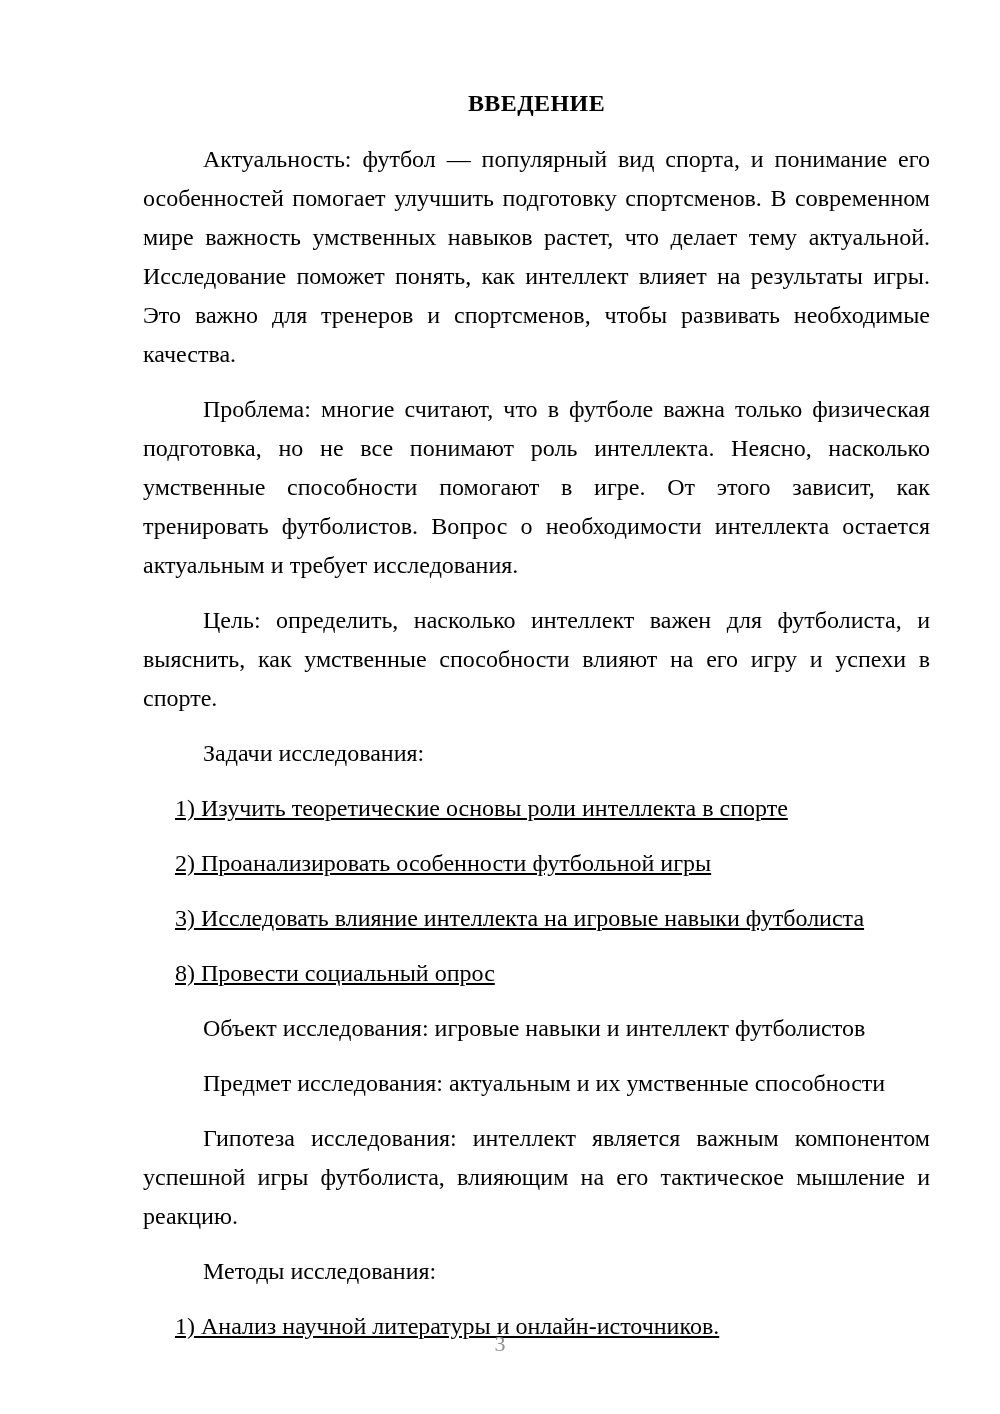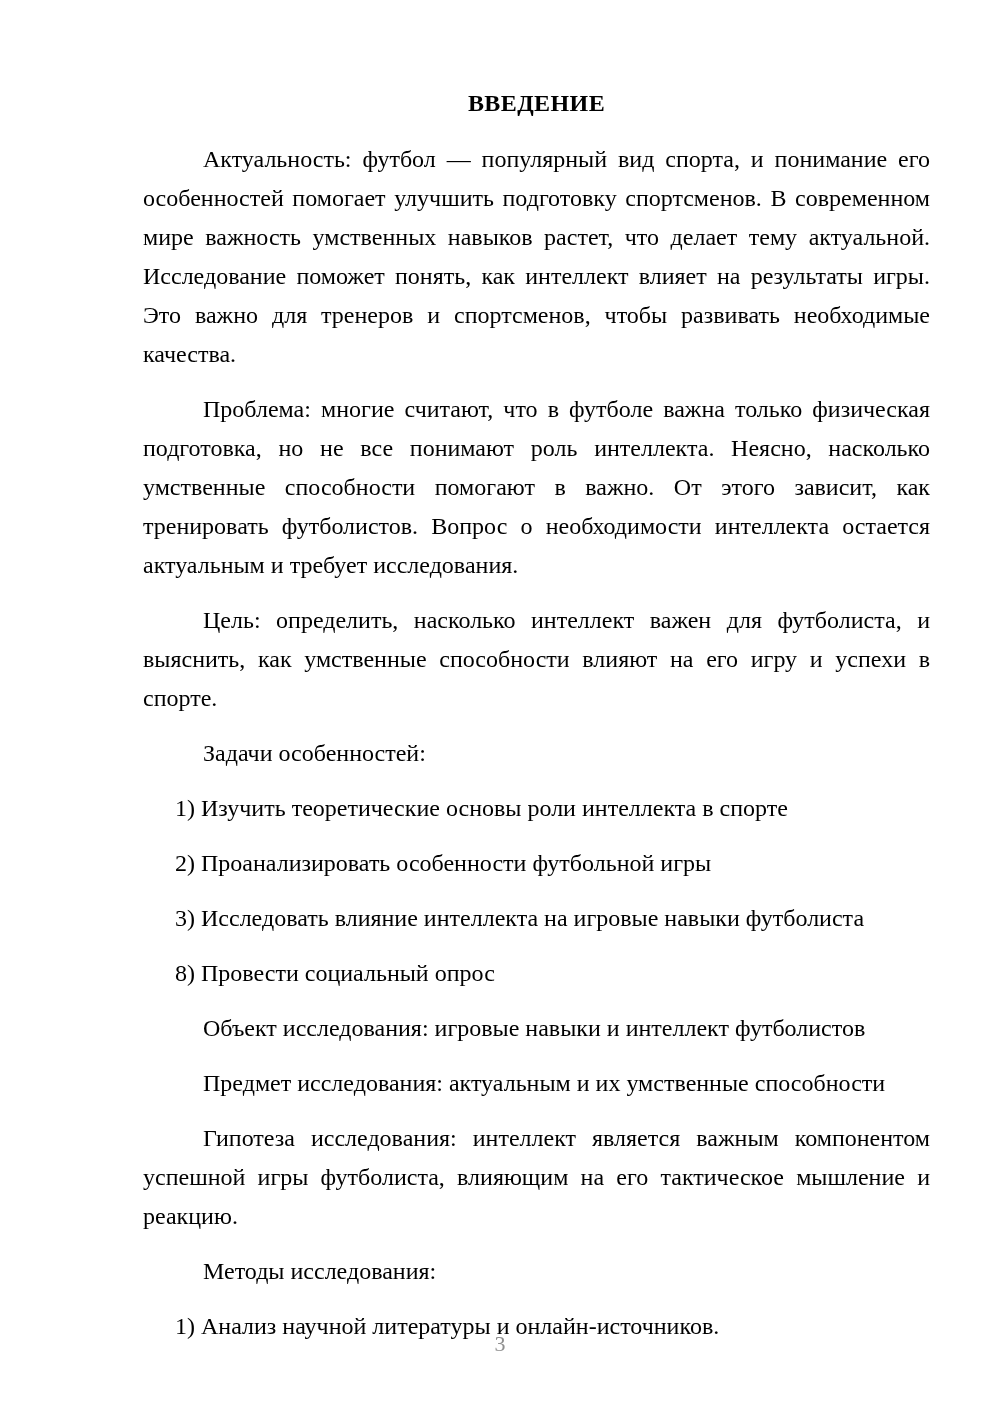--- a/index.html
+++ b/index.html
@@ -53,20 +53,21 @@
     margin: 7px 0 16px 0;
     hyphens: none;
   }
 
   .list-item {
     font-size: 24px;
     line-height: 39px;
     text-align: left;
     margin: 0 0 16px 0;
     padding-left: 32px;
+    text-decoration: underline;
   }
 
   .block-indent {
     font-size: 24px;
     line-height: 39px;
     text-align: left;
     margin: 0 0 16px 0;
     padding-left: 60px;
   }
 
@@ -85,25 +86,25 @@
 <body>
 
 <div class="page">
 
   <div class="content">
 
     <h1 class="doc-title">ВВЕДЕНИЕ</h1>
 
     <p class="para">Актуальность: футбол — популярный вид спорта, и понимание его особенностей помогает улучшить подготовку спортсменов. В современном мире важность умственных навыков растет, что делает тему актуальной. Исследование поможет понять, как интеллект влияет на результаты игры. Это важно для тренеров и спортсменов, чтобы развивать необходимые качества.</p>
 
-    <p class="para">Проблема: многие считают, что в футболе важна только физическая подготовка, но не все понимают роль интеллекта. Неясно, насколько умственные способности помогают в важно. От этого зависит, как тренировать футболистов. Вопрос о необходимости интеллекта остается актуальным и требует исследования.</p>
+    <p class="para">Проблема: многие считают, что в футболе важна только физическая подготовка, но не все понимают роль интеллекта. Неясно, насколько умственные способности помогают в игре. От этого зависит, как тренировать футболистов. Вопрос о необходимости интеллекта остается актуальным и требует исследования.</p>
 
     <p class="para">Цель: определить, насколько интеллект важен для футболиста, и выяснить, как умственные способности влияют на его игру и успехи в спорте.</p>
 
-    <p class="block-indent">Задачи особенностей:</p>
+    <p class="block-indent">Задачи исследования:</p>
 
     <p class="list-item">1) Изучить теоретические основы роли интеллекта в спорте</p>
     <p class="list-item">2) Проанализировать особенности футбольной игры</p>
     <p class="list-item">3) Исследовать влияние интеллекта на игровые навыки футболиста</p>
     <p class="list-item">8) Провести социальный опрос</p>
 
     <p class="block-indent">Объект исследования: игровые навыки и интеллект футболистов</p>
 
     <p class="block-indent">Предмет исследования: актуальным и их умственные способности</p>
 

